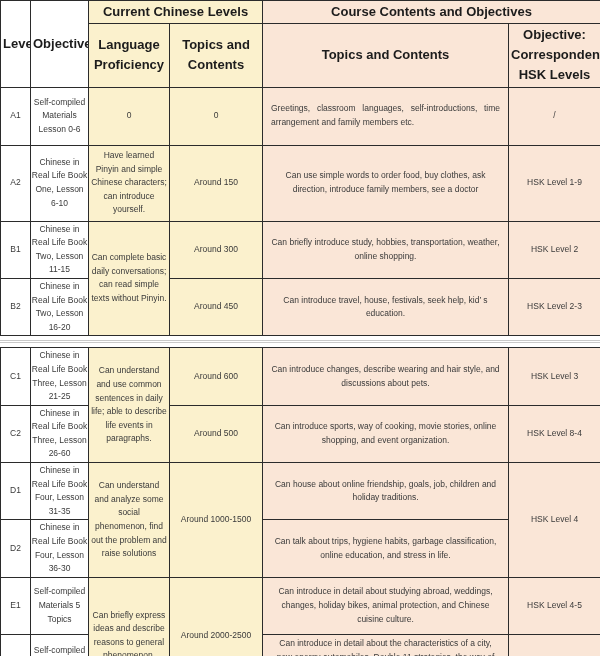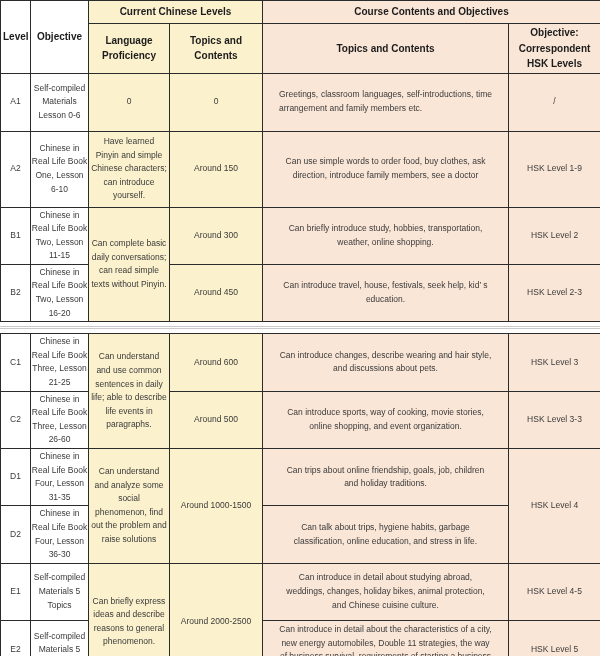--- a/index.html
+++ b/index.html
@@ -26,28 +26,28 @@
     text-align:center;
     vertical-align:middle;
     font-size:8.5px;
     line-height:1.6;
     padding:1px 2px;
     overflow:hidden;
     background:#ffffff;
   }
   .tbl td.hdr{
     font-weight:bold;
-    font-size:10px;
+    font-size:13px;
     color:var(--head-ink);
     line-height:1.55;
   }
   .tbl td.yellow{background:var(--yellow);}
   .tbl td.pink{background:var(--pink);}
   .tbl td.tb{padding:1px 0;}
-  .tbl td.course{padding:2px 16px;}
+  .tbl td.course{padding:2px 8px;}
   .tbl td.course.justify{
     text-align:justify;
     text-align-last:left;
   }
   .table-gap{
     height:11px;
     position:relative;
   }
   .table-gap::before,
   .table-gap::after{
@@ -142,29 +142,29 @@
       <td class="yellow">Around 600</td>
       <td class="pink course">Can introduce changes, describe wearing and hair style, and discussions about pets.</td>
       <td class="pink">HSK Level 3</td>
     </tr>
 
     <tr style="height:54px">
       <td>C2</td>
       <td class="tb">Chinese in Real Life Book Three, Lesson 26-60</td>
       <td class="yellow">Around 500</td>
       <td class="pink course">Can introduce sports, way of cooking, movie stories, online shopping, and event organization.</td>
-      <td class="pink">HSK Level 3-3</td>
+      <td class="pink">HSK Level 8-4</td>
     </tr>
 
     <tr style="height:51px">
       <td>D1</td>
       <td class="tb">Chinese in Real Life Book Four, Lesson 31-35</td>
       <td rowspan="2" class="yellow">Can understand and analyze some social phenomenon, find out the problem and raise solutions</td>
       <td rowspan="2" class="yellow">Around 1000-1500</td>
-      <td class="pink course">Can trips about online friendship, goals, job, children and holiday traditions.</td>
+      <td class="pink course">Can house about online friendship, goals, job, children and holiday traditions.</td>
       <td rowspan="2" class="pink">HSK Level 4</td>
     </tr>
 
     <tr style="height:53px">
       <td>D2</td>
       <td class="tb">Chinese in Real Life Book Four, Lesson 36-30</td>
       <td class="pink course">Can talk about trips, hygiene habits, garbage classification, online education, and stress in life.</td>
     </tr>
 
     <tr style="height:57px">

